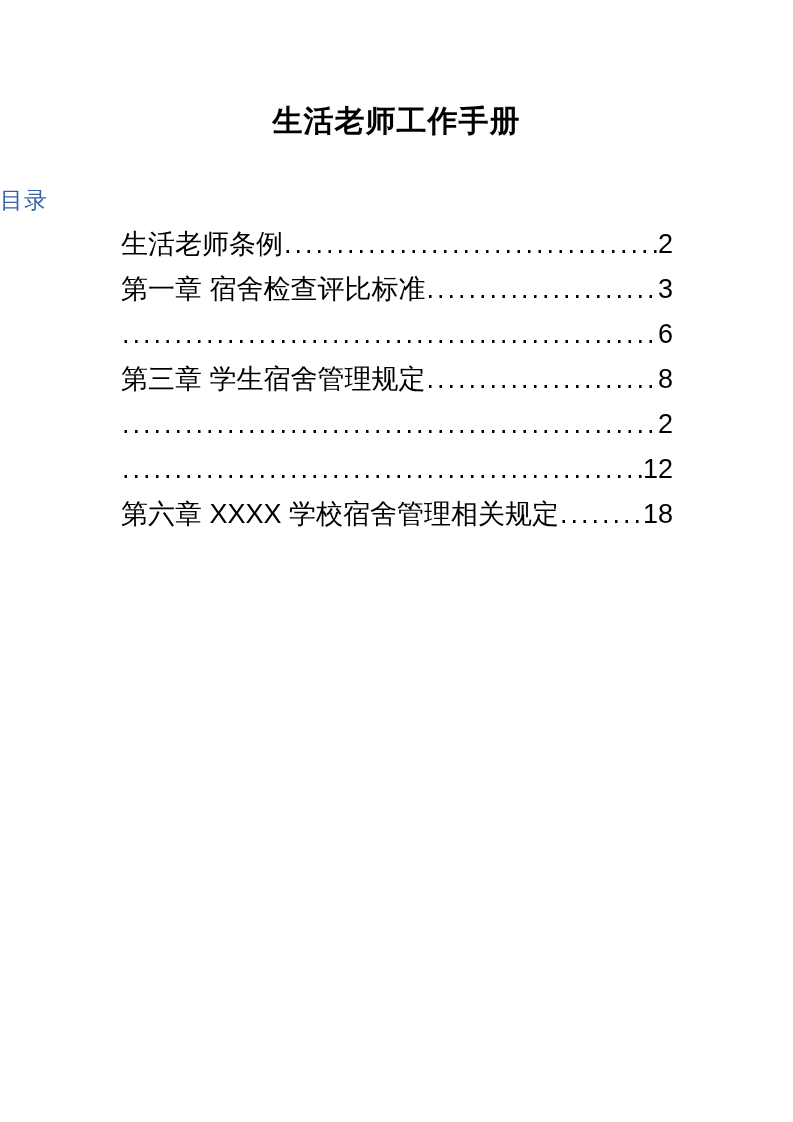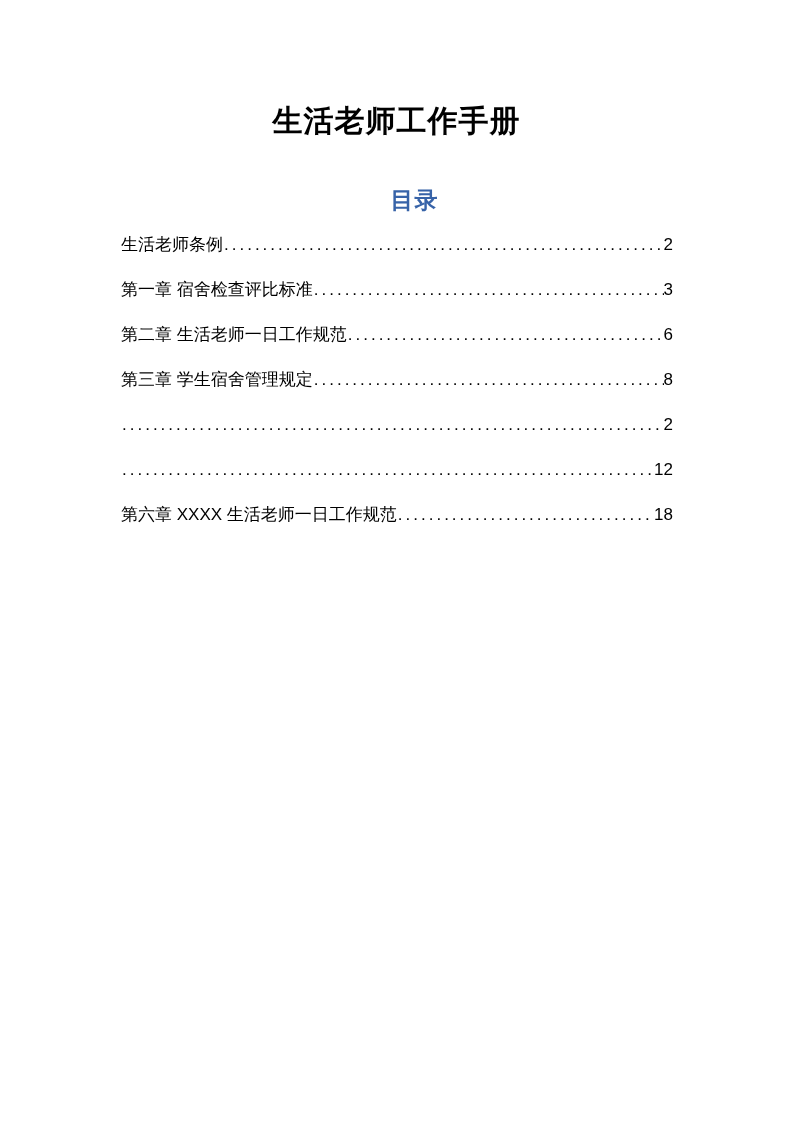--- a/index.html
+++ b/index.html
@@ -20,35 +20,33 @@
     padding-top: 101px;
     text-align: center;
     font-size: 30px;
     line-height: 40px;
     font-weight: bold;
     letter-spacing: 1px;
     color: #000000;
   }
   .toc-heading {
     margin-top: 44px;
-    text-align: center;
     font-size: 23px;
     line-height: 30px;
-    font-weight: bold;
+    font-weight: normal;
     letter-spacing: 1px;
-    padding-left: 36px;
   }
   .toc-list {
     margin: 7px 120px 0 121px;
   }
   .toc-entry {
     display: flex;
     align-items: flex-end;
     height: 45px;
-    font-size: 17px;
+    font-size: 27px;
     line-height: 45px;
     cursor: pointer;
   }
   .toc-label {
     white-space: nowrap;
     flex: 0 0 auto;
   }
   .toc-leader {
     flex: 1 1 auto;
     overflow: hidden;
@@ -76,21 +74,20 @@
     <span class="toc-page">2</span>
   </div>
 
   <div class="toc-entry">
     <span class="toc-label">第一章 宿舍检查评比标准</span>
     <span class="toc-leader" aria-hidden="true">........................................................................................................................</span>
     <span class="toc-page">3</span>
   </div>
 
   <div class="toc-entry">
-    <span class="toc-label">第二章 生活老师一日工作规范</span>
     <span class="toc-leader" aria-hidden="true">........................................................................................................................</span>
     <span class="toc-page">6</span>
   </div>
 
   <div class="toc-entry">
     <span class="toc-label">第三章 学生宿舍管理规定</span>
     <span class="toc-leader" aria-hidden="true">........................................................................................................................</span>
     <span class="toc-page">8</span>
   </div>
 
@@ -98,18 +95,18 @@
     <span class="toc-leader" aria-hidden="true">........................................................................................................................</span>
     <span class="toc-page">2</span>
   </div>
 
   <div class="toc-entry">
     <span class="toc-leader" aria-hidden="true">........................................................................................................................</span>
     <span class="toc-page">12</span>
   </div>
 
   <div class="toc-entry">
-    <span class="toc-label">第六章 XXXX 生活老师一日工作规范</span>
+    <span class="toc-label">第六章 XXXX 学校宿舍管理相关规定</span>
     <span class="toc-leader" aria-hidden="true">........................................................................................................................</span>
     <span class="toc-page">18</span>
   </div>
 </div>
 </div>
 
 </body></html>

